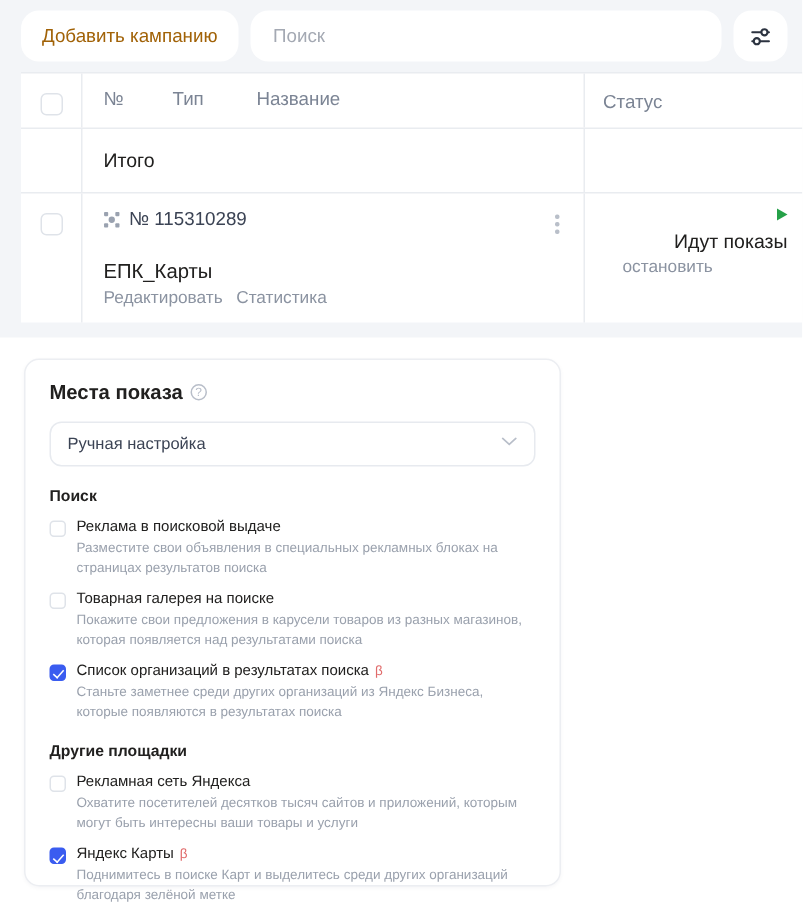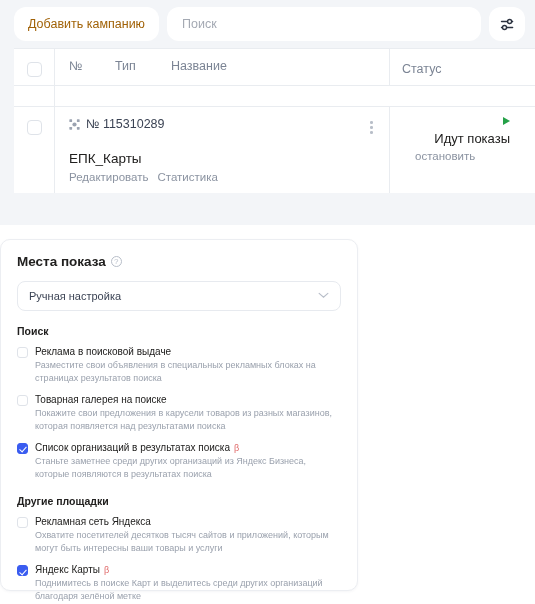--- a/index.html
+++ b/index.html
@@ -60,21 +60,21 @@
     display: flex; align-items: flex-start; justify-content: center;
     padding-top: 13px;
   }
   .cell-main {
     flex: 1 1 auto; border-left: 1px solid #e9ecf0;
     padding: 10px 12px 10px 14px; min-width: 0;
     position: relative;
   }
   .cell-status {
     width: 146px; flex: 0 0 146px; border-left: 1px solid #e9ecf0;
-    padding: 10px 25px 10px 12px;
+    padding: 10px 10px 10px 12px;
   }
   .hdr { height: 36px; }
   .hdr .cell-main, .hdr .cell-status { padding-top: 10px; padding-bottom: 10px; }
   .hdr-cols { display: flex; gap: 0; font-size: 12.5px; color: #7b8494; }
   .hdr-num { width: 46px; }
   .hdr-type { width: 56px; }
   .hdr-name { flex: 1 1 auto; }
   .hdr-status { font-size: 12.5px; color: #7b8494; }
 
   .cb {
@@ -102,21 +102,21 @@
   .play-tri {
     width: 0; height: 0; border-left: 7px solid #25a148;
     border-top: 4.5px solid transparent; border-bottom: 4.5px solid transparent;
     flex: 0 0 auto;
   }
   .status-text { font-size: 13px; color: #21201f; }
   .status-sub { font-size: 11.5px; color: #8b93a1; margin-top: 4px; margin-left: 13px; cursor: pointer; }
 
   
   .places-panel {
-    position: absolute; left: 0; top: 239px;
+    position: absolute; left: 16px; top: 239px;
     width: 358px; height: 352px;
     background: #ffffff; border: 1px solid #eceef2;
     border-radius: 10px;
     box-shadow: 0 1px 3px rgba(20,30,60,0.045);
     padding: 14px 16px 16px 16px;
   }
   .panel-title-row { display: flex; align-items: center; gap: 5px; }
   .panel-title { font-size: 13.5px; font-weight: bold; color: #21201f; }
   .q-icon {
     width: 11px; height: 11px; border-radius: 50%;
@@ -188,20 +188,23 @@
             <span class="hdr-name">Название</span>
           </div>
         </div>
         <div class="cell-status">
           <span class="hdr-status">Статус</span>
         </div>
       </div>
 
       <div class="trow row-total">
         <div class="cell-check"></div>
+        <div class="cell-main">
+          <span class="total-label">Итого</span>
+        </div>
         <div class="cell-status"></div>
       </div>
 
       <div class="trow">
         <div class="cell-check">
           <span class="cb"></span>
         </div>
         <div class="cell-main">
           <div class="camp-line1">
             <svg width="11" height="11" viewBox="0 0 12 12">

